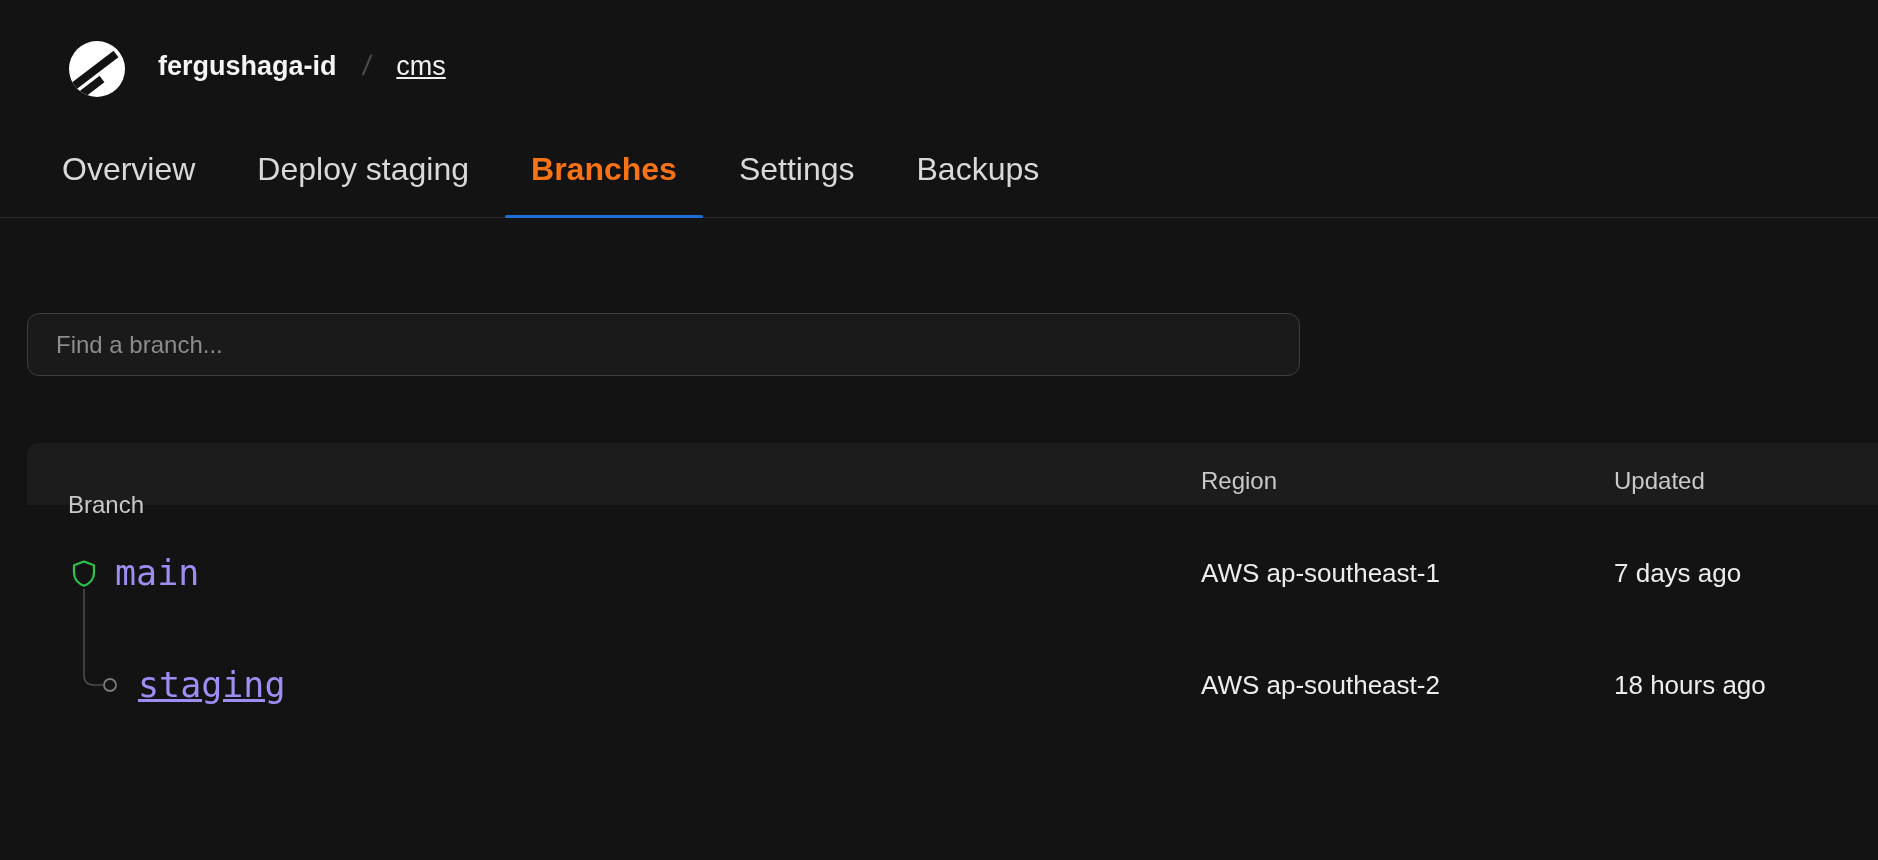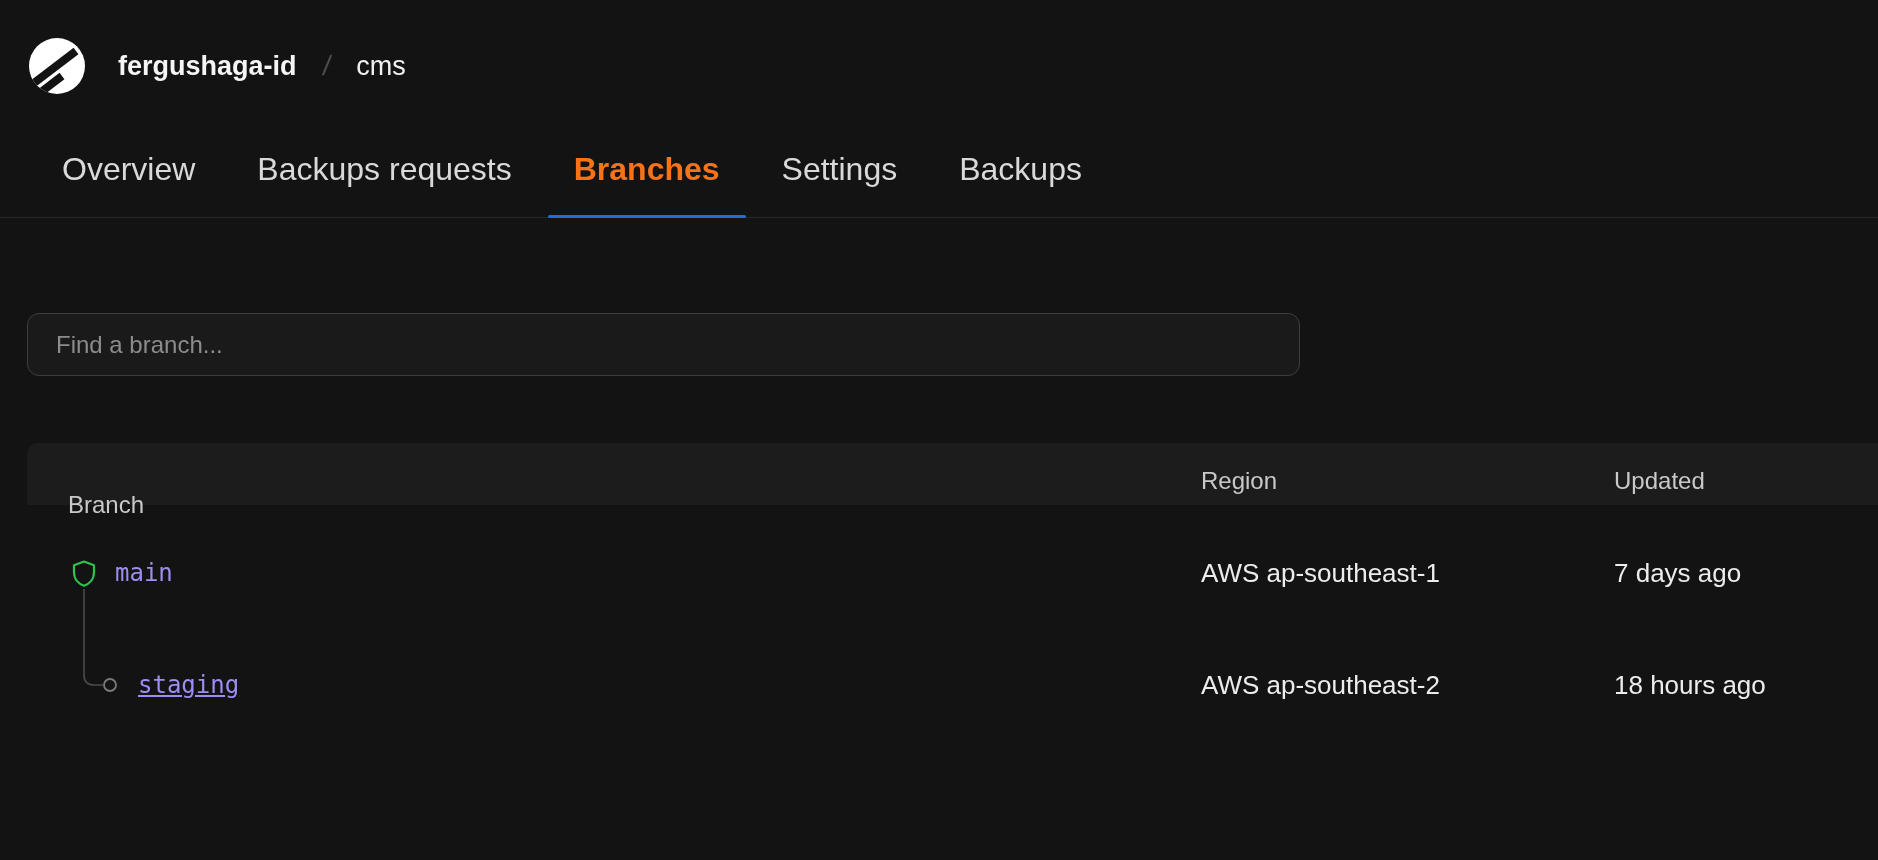--- a/index.html
+++ b/index.html
@@ -6,28 +6,28 @@
   html,body { width:1878px; height:860px; }
   body {
     background:#131313;
     font-family:"Liberation Sans", sans-serif;
     color:#ececec;
     overflow:hidden;
   }
 
   
   .app-header {
-    display:flex; align-items:center;
-    padding:40px 0 0 28px; height:92px;
+    display:flex; 
+    padding:40px 0 0 28px; height:92px;margin-left:40px;
   }
   .logo { width:58px; height:58px; flex:0 0 auto; }
   .breadcrumb { display:flex; align-items:center; margin-left:32px; font-size:27px; }
   .crumb-org { color:#f5f5f5; font-weight:700; cursor:pointer; }
   .crumb-sep { color:#4d4d4d; margin:0 26px; font-size:28px; font-weight:300; transform:skewX(-8deg); }
-  .crumb-db  { color:#f0f0f0; font-weight:500; cursor:pointer; }
+  .crumb-db  { color:#f0f0f0; font-weight:500; cursor:pointer;text-decoration:underline; }
 
   
   .tab-bar {
     display:flex; align-items:stretch;
     padding-left:36px; column-gap:10px;
     height:96px; margin-top:30px;
     border-bottom:1px solid #282828;
   }
   .tab {
     display:flex; align-items:center;
@@ -67,21 +67,21 @@
   .tbody { position:relative; padding-top:12px; }
   .trow {
     display:grid; grid-template-columns:1174px 413px 1fr;
     align-items:center; height:112px;
     font-size:26px; color:#ececec; cursor:pointer;
   }
   .branch-cell { display:flex; align-items:center; padding-left:45px; }
   .branch-cell .gap { width:19px; flex:0 0 auto; }
   .branch-name {
     font-family:"DejaVu Sans Mono", monospace;
-    font-size:24px; color:#9c8ef2; cursor:pointer;
+    font-size:35px; color:#9c8ef2; cursor:pointer;
   }
   .indent-child { margin-left:66px;text-decoration:underline; }
   .shield { width:24px; height:27px; flex:0 0 auto; }
 
   .tree-connector {
     position:absolute; left:50px; top:84px;
     width:46px; height:106px; pointer-events:none;
   }
 </style>
 </head>
@@ -102,21 +102,21 @@
   </svg>
   <nav class="breadcrumb">
     <span class="crumb-org">fergushaga-id</span>
     <span class="crumb-sep">/</span>
     <span class="crumb-db">cms</span>
   </nav>
 </header>
 
 <nav class="tab-bar">
   <div class="tab">Overview</div>
-  <div class="tab">Backups requests</div>
+  <div class="tab">Deploy staging</div>
   <div class="tab active">Branches</div>
   <div class="tab">Settings</div>
   <div class="tab">Backups</div>
 </nav>
 
 <div class="search-wrap">
   <input class="search-input" type="text" placeholder="Find a branch..." style="">
 </div>
 
 <section class="branch-table">

